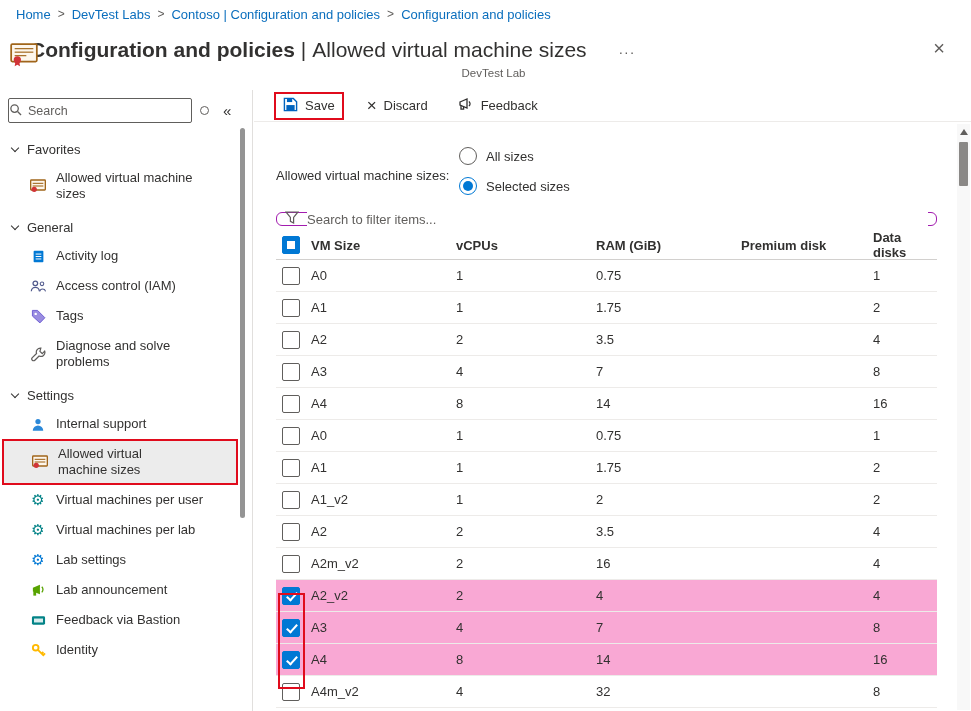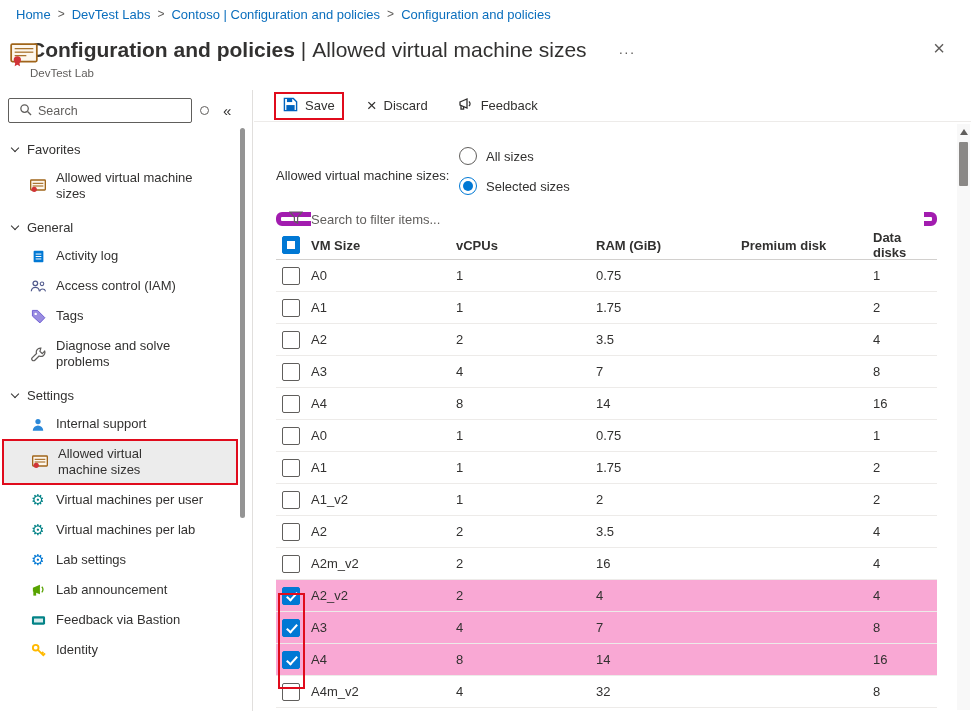--- a/index.html
+++ b/index.html
@@ -19,29 +19,29 @@
 
   
   .page-header { position: absolute; top: 28px; left: 0; right: 0; height: 62px; padding: 8px 14px 0 10px; }
   .hicon { position: absolute; left: 10px; top: 14px; }
   .titles { margin-left: 20px; }
   .title-line { font-size: 21px; line-height: 28px; white-space: nowrap; }
   .t1 { font-weight: 700; }
   .tsep { font-weight: 400; margin: 0 6px; color: #323130; }
   .t2 { font-weight: 400; }
   .more { color: #605e5c; font-size: 14px; margin-left: 26px; letter-spacing: 1px; cursor: pointer; }
-  .rtype { font-size: 11.5px; color: #605e5c; margin-top: 1px; }
+  .rtype { font-size: 11.5px; color: #605e5c; margin-top: 1px; text-align: center; }
   .close { position: absolute; right: 26px; top: 10px; font-size: 20px; color: #605e5c; cursor: pointer; line-height: 20px; }
 
   
   .sidebar { position: absolute; top: 90px; left: 0; bottom: 0; width: 253px;
     border-right: 1px solid #e1dfdd; overflow: hidden; }
   .side-search { display: flex; align-items: center; padding: 8px 6px 6px 8px; gap: 8px; }
   .searchbox { display: flex; align-items: center; gap: 6px; border: 1px solid #605e5c; border-radius: 2px;
-    height: 25px; width: 184px; padding: 0 10px; background: #fff; }
+    height: 25px; width: 184px; padding: 0 0; background: #fff; }
   .searchbox input { border: none; outline: none; flex: 1; font-size: 12.5px; min-width: 0;
     font-family: "Liberation Sans", "DejaVu Sans", sans-serif; }
   .searchbox input::placeholder { color: #605e5c; }
   .mini-circle { width: 9px; height: 9px; border: 1.6px solid #605e5c; border-radius: 50%; flex-shrink: 0; cursor: pointer; }
   .collapse { color: #323130; font-size: 15px; cursor: pointer; margin-left: 6px; }
 
   .nav { margin-top: 6px; }
   .nav-sec-h { display: flex; align-items: center; gap: 9px; height: 28px; margin-top: 4px;
     padding-left: 12px; cursor: pointer; }
   .chev { width: 6px; height: 6px; border-right: 1.6px solid #323130; border-bottom: 1.6px solid #323130;
@@ -68,21 +68,21 @@
   .content { position: relative; padding: 16px 20px 0 22px; }
   .field { display: flex; }
   .field-label { width: 183px; padding-top: 30px; }
   .options { display: flex; flex-direction: column; gap: 10px; padding-top: 8px; }
   .option { display: flex; align-items: center; gap: 9px; height: 20px; cursor: pointer; }
   .radio { width: 18px; height: 18px; border: 1px solid #605e5c; border-radius: 50%; background: #fff; flex-shrink: 0; }
   .radio.selected { border: 1px solid #0078d4; position: relative; }
   .radio.selected::after { content: ""; position: absolute; left: 3px; top: 3px; right: 3px; bottom: 3px;
     background: #0078d4; border-radius: 50%; }
 
-  .filterbox { margin-top: 16px; height: 14px; width: 661px; border: 5px solid #a21caf; border-radius: 6px;
+  .filterbox { margin-top: 16px; height: 14px; width: 661px; border: 1px solid #a21caf; border-radius: 6px;
     display: flex; align-items: center; gap: 8px; padding: 0 8px; background: #fff; }
   .filterbox input { border: none; outline: none; flex: 1; font-size: 13px; min-width: 0;
     font-family: "Liberation Sans", "DejaVu Sans", sans-serif; }
   .filterbox input::placeholder { color: #605e5c; }
 
   .vmtable { margin-top: 4px; width: 661px; }
   .thead, .trow { display: grid; grid-template-columns: 30px 145px 140px 145px 132px 1fr;
     align-items: center; height: 32px; border-bottom: 1px solid #edebe9; }
   .thead { font-weight: 700; height: 30px; border-bottom: 1px solid #d2d0ce; }
   .thead span, .trow span { padding-left: 5px; }

